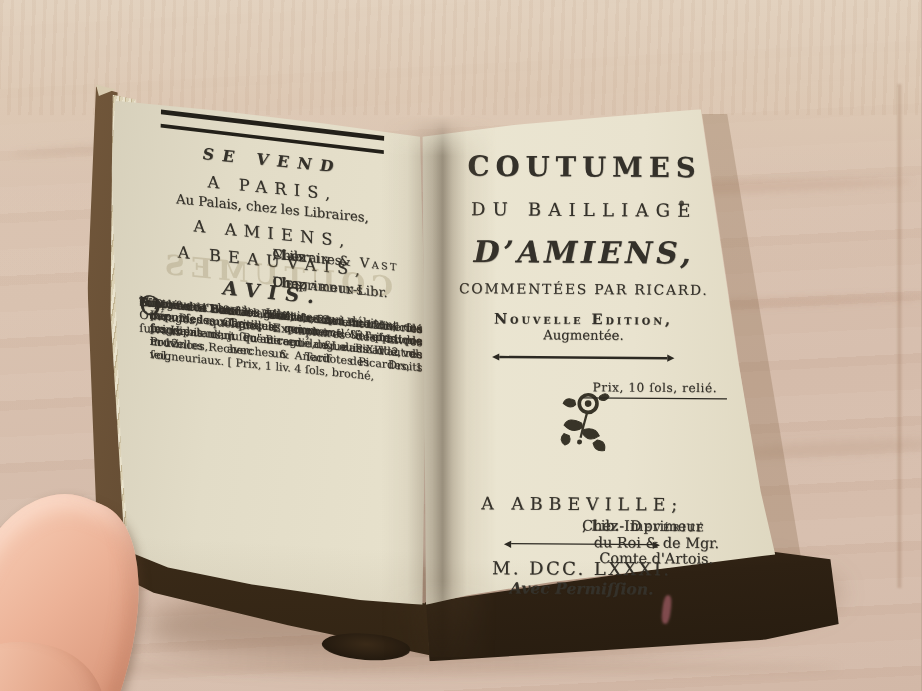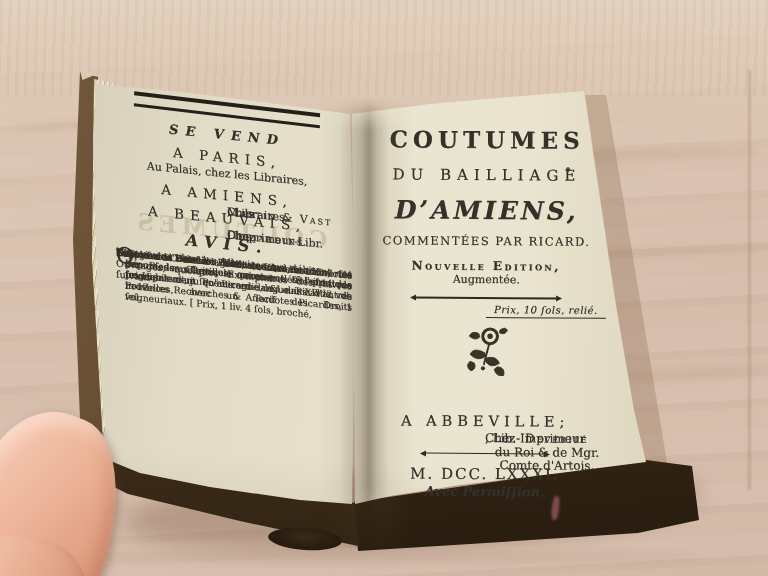--- a/index.html
+++ b/index.html
@@ -96,22 +96,22 @@
   .t4 { font-size:11.5px; letter-spacing:1.5px; margin-top:9px; }
   .t5 { font-size:12px; font-variant:small-caps; font-weight:bold; letter-spacing:2.5px; margin-top:11px; }
   .t6 { font-size:11px; margin-top:0px; }
   .rule-arrow { display:flex; position:static; align-items:center; justify-content:center; margin:9px auto 0 auto; }
   .rule-arrow .bar { position:static; width:140px; height:2px; background:#2c2922; }
   .rule-arrow::before, .rule-arrow::after { content:""; position:static; width:0; height:0; border:3.5px solid rgba(0,0,0,0); }
   .rule-arrow::before { border-right:6px solid #2c2922; }
   .rule-arrow::after  { border-left:6px solid #2c2922; }
   .rule2 { margin-top:5px; }
   .rule2 .bar { width:118px; height:1.5px; }
-  .prix { display:inline-block; font-size:10px; font-style:italic; letter-spacing:.5px;
-      border-bottom:1.5px solid #2c2922; padding:1px 8px 2px 8px; margin-top:2px; }
+  .prix { display:inline-block; font-size:10px; letter-spacing:.5px;
+      border-bottom:1.5px solid #2c2922; padding:1px 8px 2px 8px; margin-top:16px; }
   .ornament { position:static; display:block; margin:22px auto 0 auto; }
   .city { font-size:14.5px; letter-spacing:5px; margin-top:34px; }
   .imprint { font-size:12px; margin-top:3px; line-height:13.5px; }
   .imprint .sc { font-variant:small-caps; letter-spacing:2px;margin-left:40px; }
   .date { font-size:15px; letter-spacing:2px; margin-top:8px; }
   .permission { font-size:13px; font-style:italic; font-weight:bold; margin-top:1px; }
   .ink-dot { left:566px; top:167px; width:4px; height:5px; border-radius:50%; background:rgba(48,43,34,.8); }
 
   
   .thumb { left:-42px; top:410px; width:150px; height:270px; z-index:9;

